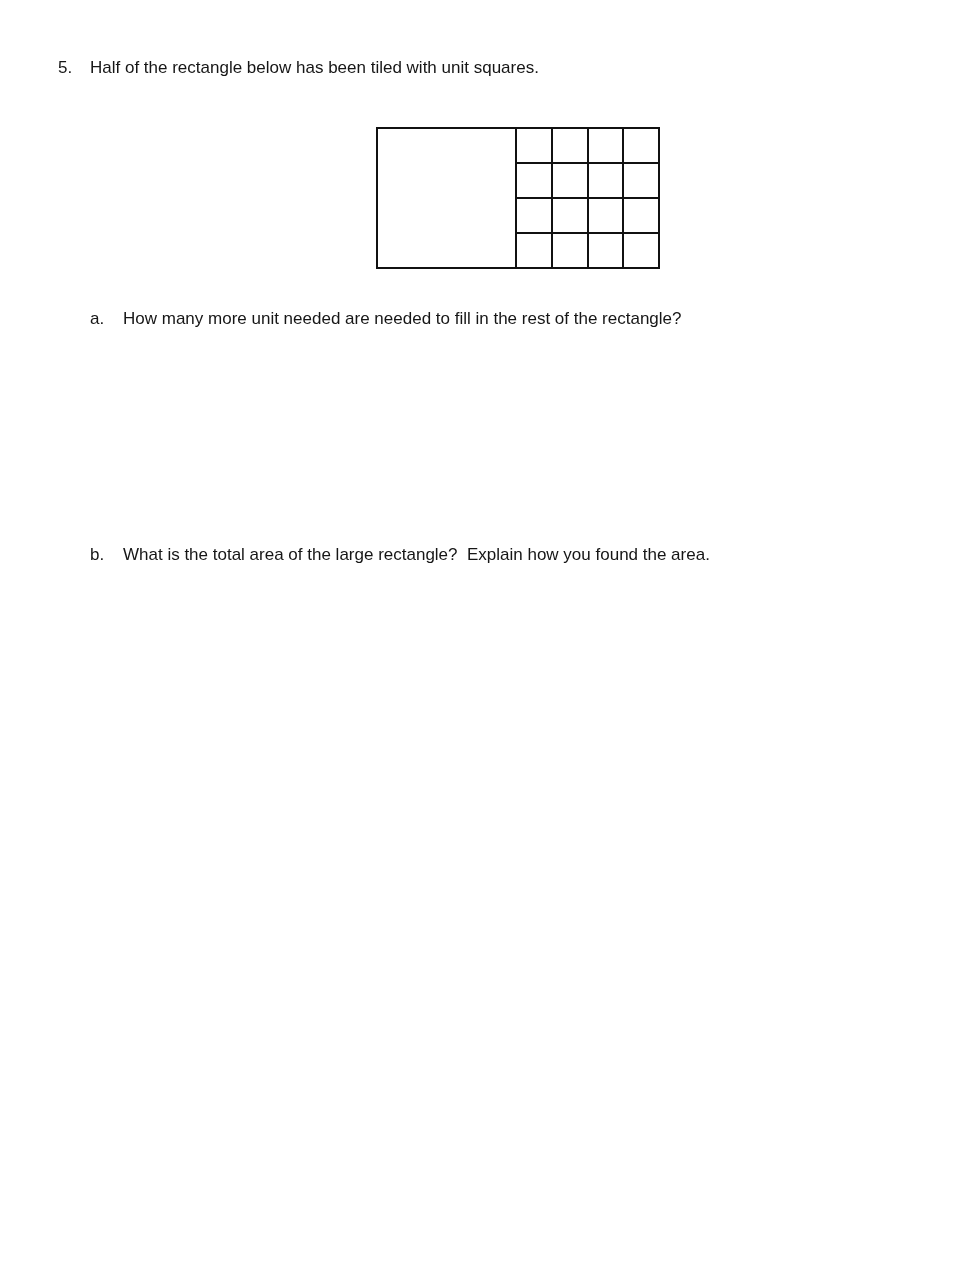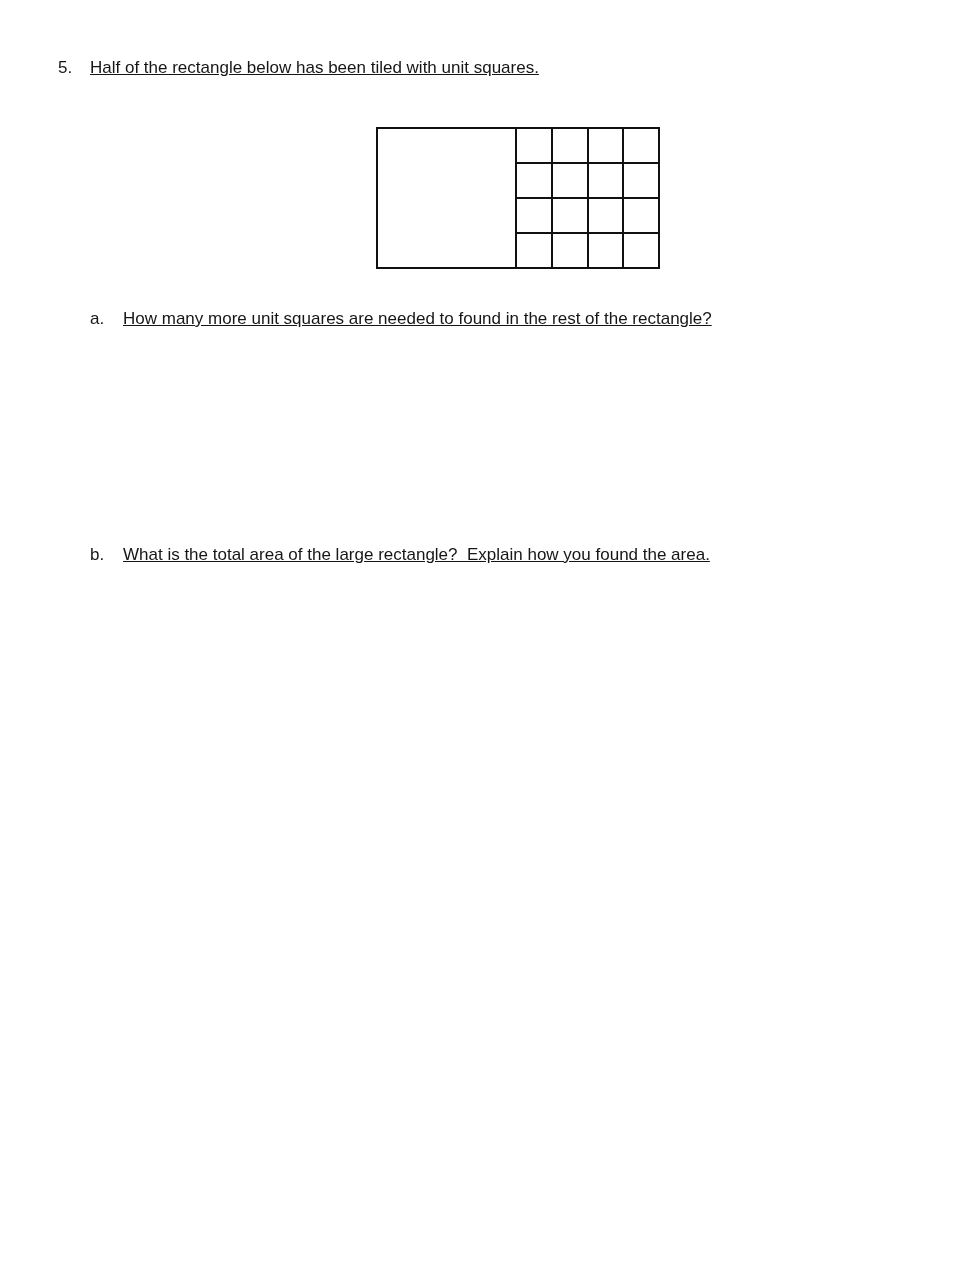--- a/index.html
+++ b/index.html
@@ -21,21 +21,20 @@
   }
   .item-label {
     flex: 0 0 auto;
     white-space: pre;
   }
   .q-label { width: 32px; }
   .p-label { width: 33px; }
   .item-text {
     flex: 1 1 auto;
     white-space: pre-wrap;
-    text-decoration: underline;
   }
   #question-line { left: 58px; top: 58px; width: 870px; }
   #part-a-line   { left: 90px; top: 309px; width: 840px; }
   #part-b-line   { left: 90px; top: 545px; width: 840px; }
 
   .figure {
     position: absolute;
     left: 376px;
     top: 127px;
     width: 284px;
@@ -85,19 +84,19 @@
       <div class="unit-square"></div>
       <div class="unit-square"></div>
       <div class="unit-square"></div>
       <div class="unit-square"></div>
       <div class="unit-square"></div>
     </div>
 </div>
 
 <div class="line" id="part-a-line">
   <span class="item-label p-label">a.</span>
-  <span class="item-text">How many more unit squares are needed to found in the rest of the rectangle?</span>
+  <span class="item-text">How many more unit needed are needed to fill in the rest of the rectangle?</span>
 </div>
 
 <div class="line" id="part-b-line">
   <span class="item-label p-label">b.</span>
   <span class="item-text">What is the total area of the large rectangle?  Explain how you found the area.</span>
 </div>
 
 </body></html>

